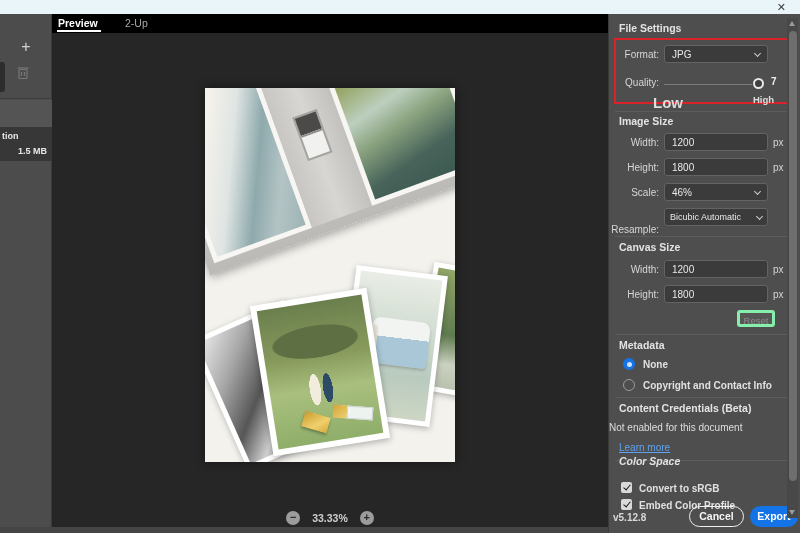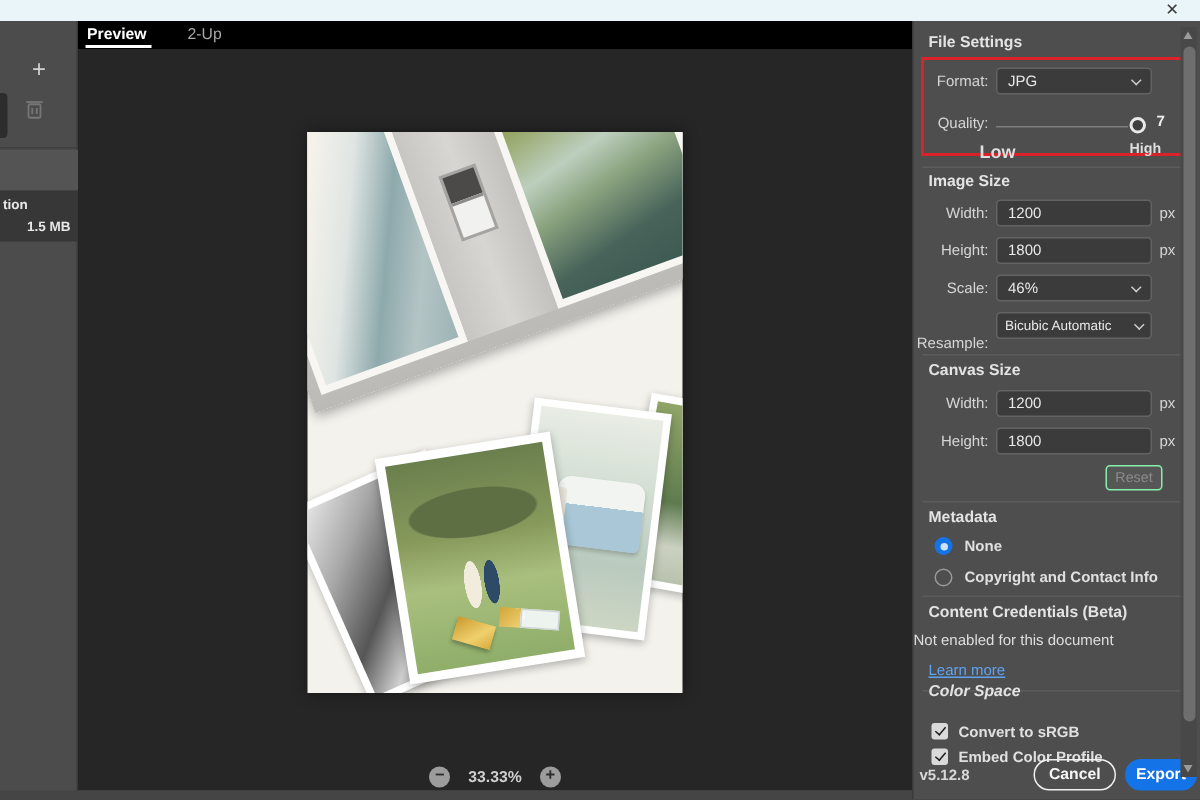--- a/index.html
+++ b/index.html
@@ -100,25 +100,25 @@
     display:flex; align-items:center; padding:0 7px; cursor:pointer; }
   .field.dd { justify-content:space-between; }
   .chev { width:5px; height:5px; border-right:1.4px solid #cfcfcf; border-bottom:1.4px solid #cfcfcf;
     transform:rotate(45deg); margin-top:-2px; }
   .unit { position:absolute; left:164px; font-size:10px; color:#d6d6d6; }
 
   .slider-track { position:absolute; left:55px; top:8px; width:88px; height:1px; background:#7c7c7c; }
   .slider-knob { position:absolute; left:144px; top:2px; width:11px; height:11px; border-radius:50%;
     background:#3f3f3f; border:2px solid #e9e9e9; cursor:pointer; }
   .slider-val { position:absolute; left:162px; top:0; font-size:10px; font-weight:700; color:#efefef; }
-  .lowhigh-low { position:absolute; left:44px; font-size:12px; font-weight:700; color:#dedede; }
+  .lowhigh-low { position:absolute; left:44px; font-size:15px; font-weight:700; color:#dedede; }
   .lowhigh-high { position:absolute; left:144px; font-size:9.5px; font-weight:700; color:#dedede; }
 
   .reset-btn { position:absolute; left:128px; top:296px; width:38px; height:17px; background:#565656;
-    border:1px solid #86efac; border-radius:3px; color:#8b8b8b; font-size:9.5px; text-align:center; line-height:15px; }
+    border:3px solid #86efac; border-radius:3px; color:#8b8b8b; font-size:9.5px; text-align:center; line-height:15px; }
 
   .radio { position:absolute; left:14px; width:12px; height:12px; border-radius:50%; cursor:pointer; }
   .radio.sel { background:#1473e6; }
   .radio.sel::after { content:""; position:absolute; left:3.5px; top:3.5px; width:5px; height:5px;
     border-radius:50%; background:#cfe2fa; }
   .radio.unsel { border:1px solid #9a9a9a; background:transparent; }
   .radio-label { position:absolute; left:34px; font-size:10px; color:#e0e0e0; }
 
   .status-text { position:absolute; left:0; font-size:10px; color:#dedede; }
   .link { position:absolute; left:10px; font-size:10px; color:#5ea3f2; text-decoration:underline; cursor:pointer; }

